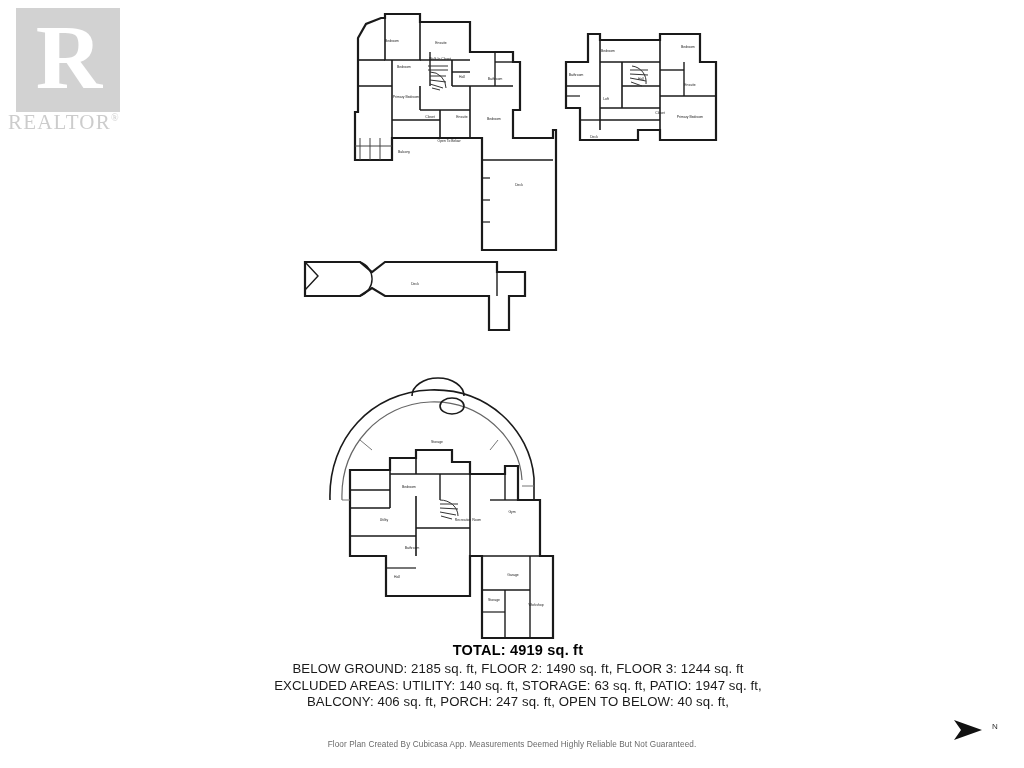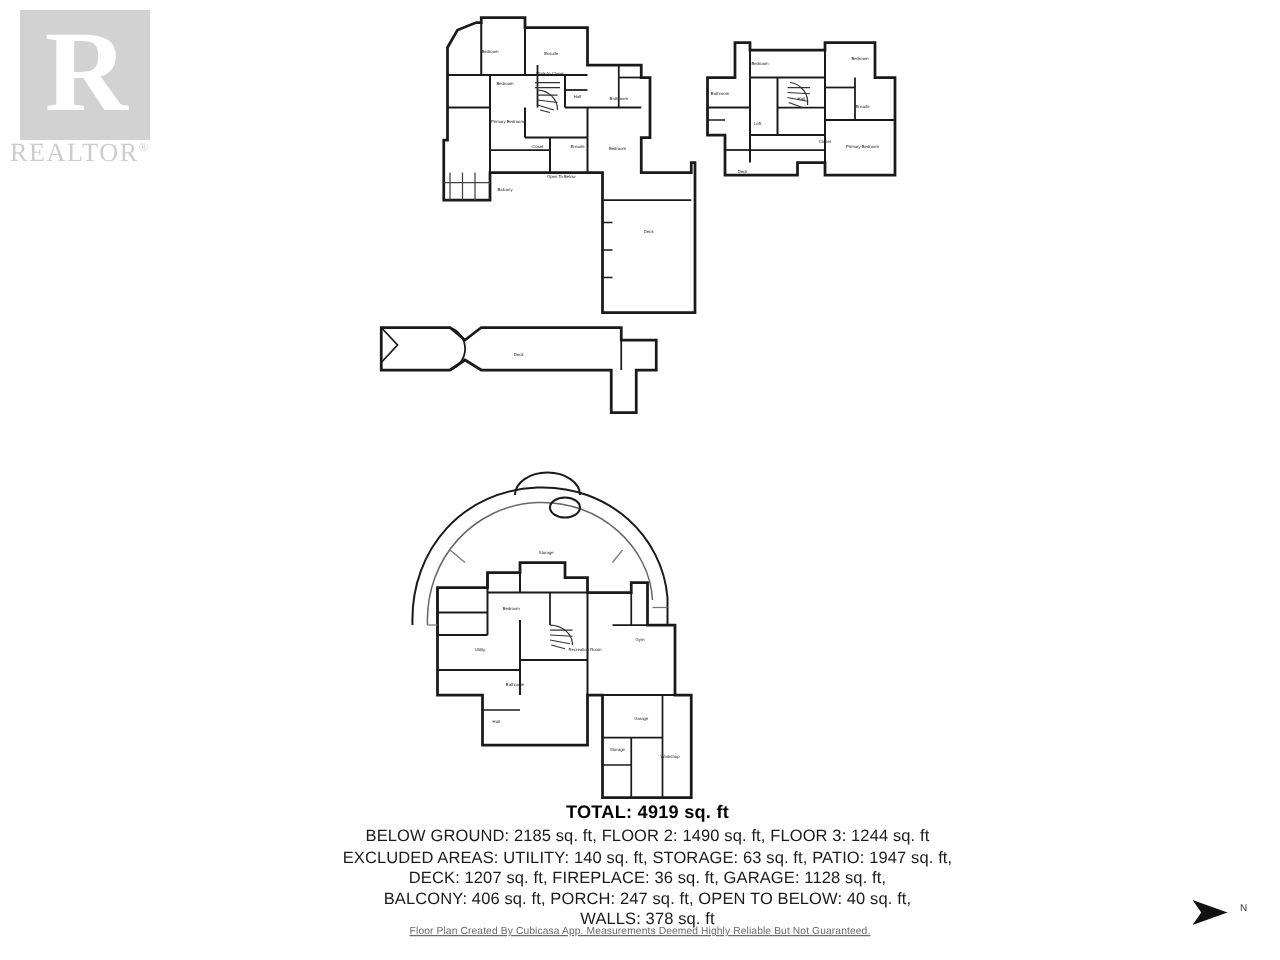--- a/index.html
+++ b/index.html
@@ -96,21 +96,20 @@
   }
   .credit {
     position: absolute;
     left: 0;
     right: 0;
     top: 740px;
     text-align: center;
     font-size: 8.2px;
     color: #6a6a6a;
     letter-spacing: 0.1px;
-    text-decoration: underline;
   }
 
   
   .north {
     position: absolute;
     left: 952px;
     top: 716px;
     width: 56px;
     height: 30px;
   }
@@ -289,23 +288,21 @@
         <text x="494" y="601">Storage</text>
         <text x="536" y="606">Workshop</text>
       </g>
     </svg>
   </div>
 
   <div class="summary">
     <div class="total">TOTAL: 4919 sq. ft</div>
     <div class="line">BELOW GROUND: 2185 sq. ft, FLOOR 2: 1490 sq. ft, FLOOR 3: 1244 sq. ft</div>
     <div class="line">EXCLUDED AREAS: UTILITY: 140 sq. ft, STORAGE: 63 sq. ft, PATIO: 1947 sq. ft,</div>
-    <div class="line">DECK: 1207 sq. ft, FIREPLACE: 36 sq. ft, GARAGE: 1128 sq. ft,</div>
     <div class="line">BALCONY: 406 sq. ft, PORCH: 247 sq. ft, OPEN TO BELOW: 40 sq. ft,</div>
-    <div class="line">WALLS: 378 sq. ft</div>
   </div>
 
   <div class="credit">Floor Plan Created By Cubicasa App. Measurements Deemed Highly Reliable But Not Guaranteed.</div>
 
   <div class="north">
     <svg width="56" height="30" viewBox="0 0 56 30" xmlns="http://www.w3.org/2000/svg">
       <path d="M2 4 L30 14 L2 24 L9 14 Z" fill="#111"></path>
     </svg>
     <span class="n-label">N</span>
   </div>

